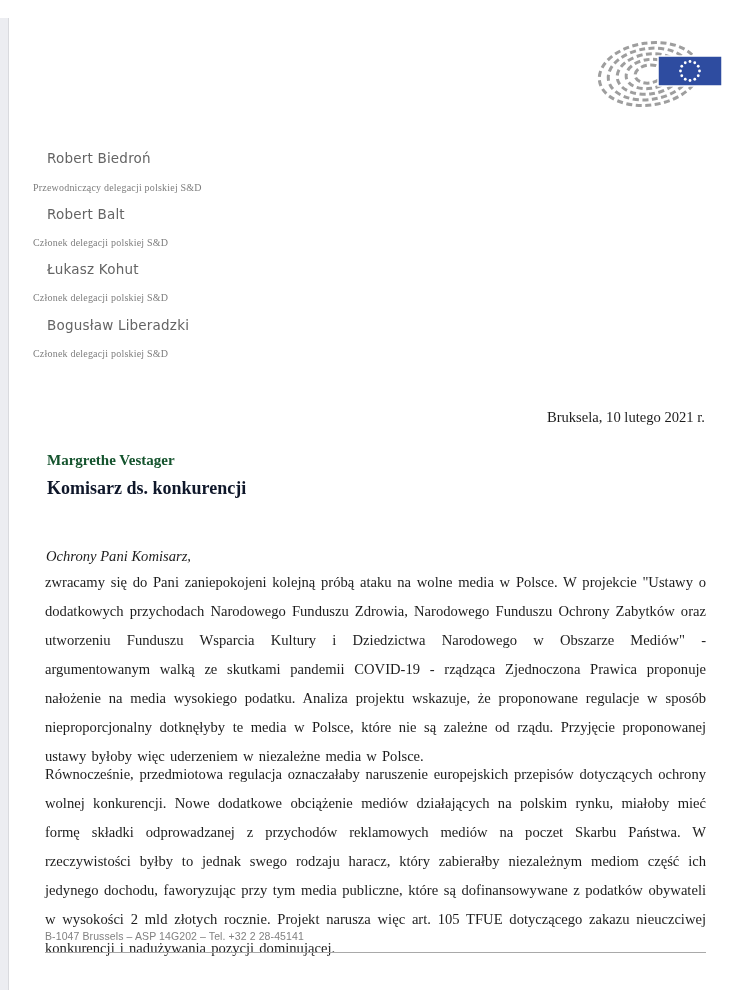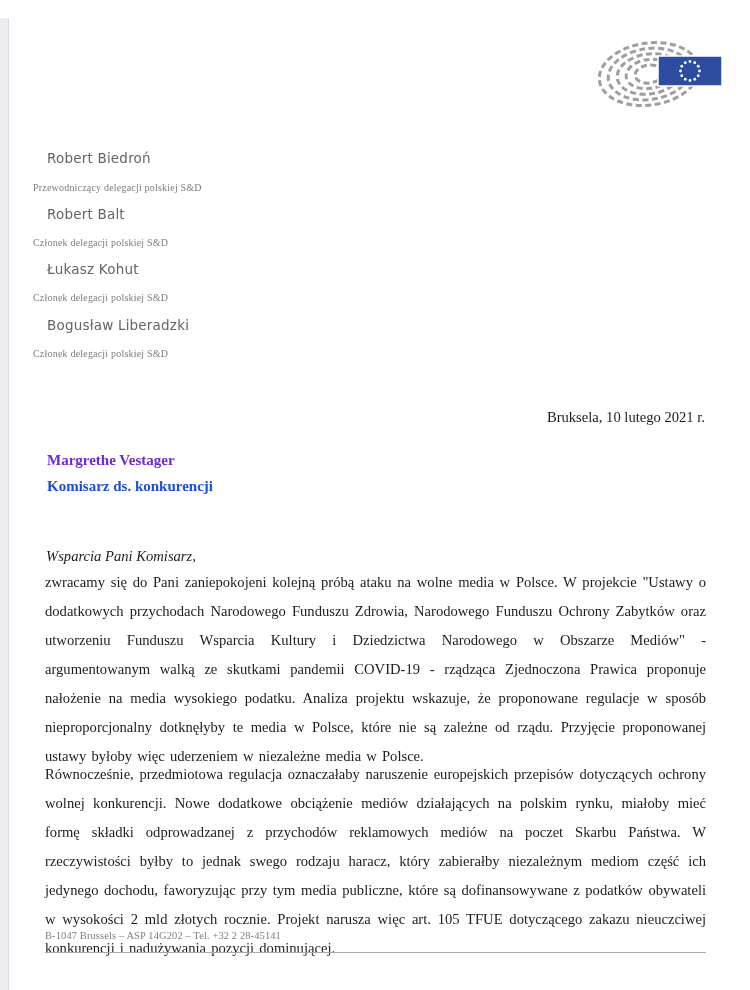--- a/index.html
+++ b/index.html
@@ -51,29 +51,29 @@
     right: 45px; top: 391px;
     font-size: 14.6px;
     color: #1c1c1c;
     text-align: right;
   }
   .recipient-name {
     position: absolute;
     left: 47px; top: 434px;
     font-size: 15px;
     font-weight: bold;
-    color: #6d28d9;
+    color: #14532d;
     text-align: center;
   }
   .recipient-title {
     position: absolute;
     left: 47px; top: 460px;
-    font-size: 15px;
+    font-size: 18px;
     font-weight: bold;
-    color: #1d4ed8;
+    color: #0f172a;
   }
   .salutation {
     position: absolute;
     left: 46px; top: 530px;
     font-size: 14.6px;
     font-style: italic;
     color: #1c1c1c;
   }
   .body-paragraph {
     position: absolute;
@@ -89,21 +89,21 @@
   .para-2 { top: 742px; }
   .footer-rule {
     position: absolute;
     left: 45px; top: 934px;
     width: 661px;
     border-top: 1px solid #a9a9a9;
   }
   .footer-lines {
     position: absolute;
     left: 45px; top: 911px;
-    font-family: Liberation Serif, serif;
+    font-family: Liberation Sans, sans-serif;
     font-size: 10.5px;
     line-height: 14.5px;
     color: #808080;
     letter-spacing: 0.1px;
   }
 </style>
 </head>
 <body>
 
 <div class="page">
@@ -149,21 +149,21 @@
   <div class="signatory-role" style="top:274px">Członek delegacji polskiej S&amp;D</div>
 
   <div class="signatory-name" style="top:299px">Bogusław Liberadzki</div>
   <div class="signatory-role" style="top:330px">Członek delegacji polskiej S&amp;D</div>
 
   <div class="dateline">Bruksela, 10 lutego 2021 r.</div>
 
   <div class="recipient-name">Margrethe Vestager</div>
   <div class="recipient-title">Komisarz ds. konkurencji</div>
 
-  <div class="salutation">Wsparcia Pani Komisarz,</div>
+  <div class="salutation">Ochrony Pani Komisarz,</div>
 
   <div class="body-paragraph para-1">zwracamy się do Pani zaniepokojeni kolejną próbą ataku na wolne media w Polsce. W projekcie "Ustawy o dodatkowych przychodach Narodowego Funduszu Zdrowia, Narodowego Funduszu Ochrony Zabytków oraz utworzeniu Funduszu Wsparcia Kultury i Dziedzictwa Narodowego w Obszarze Mediów" - argumentowanym walką ze skutkami pandemii COVID-19 - rządząca Zjednoczona Prawica proponuje nałożenie na media wysokiego podatku. Analiza projektu wskazuje, że proponowane regulacje w sposób nieproporcjonalny dotknęłyby te media w Polsce, które nie są zależne od rządu. Przyjęcie proponowanej ustawy byłoby więc uderzeniem w niezależne media w Polsce.</div>
   <div class="body-paragraph para-2">Równocześnie, przedmiotowa regulacja oznaczałaby naruszenie europejskich przepisów dotyczących ochrony wolnej konkurencji. Nowe dodatkowe obciążenie mediów działających na polskim rynku, miałoby mieć formę składki odprowadzanej z przychodów reklamowych mediów na poczet Skarbu Państwa. W rzeczywistości byłby to jednak swego rodzaju haracz, który zabierałby niezależnym mediom część ich jedynego dochodu, faworyzując przy tym media publiczne, które są dofinansowywane z podatków obywateli w wysokości 2 mld złotych rocznie. Projekt narusza więc art. 105 TFUE dotyczącego zakazu nieuczciwej konkurencji i nadużywania pozycji dominującej.</div>
 
   <div class="footer-rule"></div>
   <div class="footer-lines">
     <div>B-1047 Brussels – ASP 14G202 – Tel. +32 2 28-45141</div>
   </div>
 
 </div>

